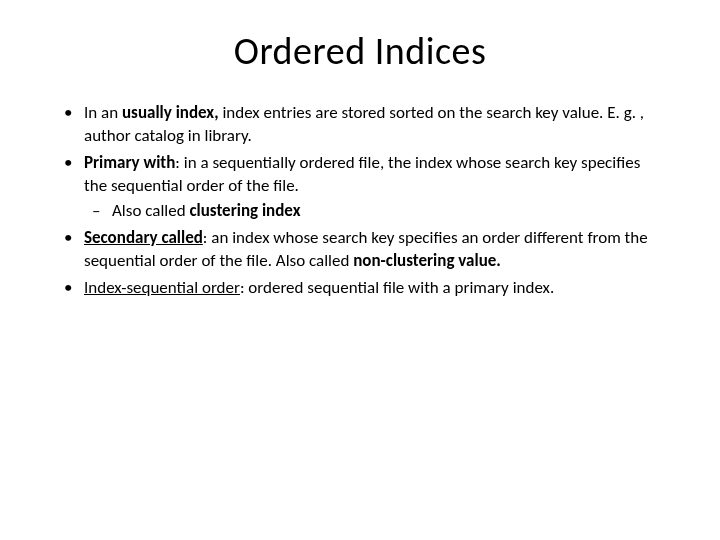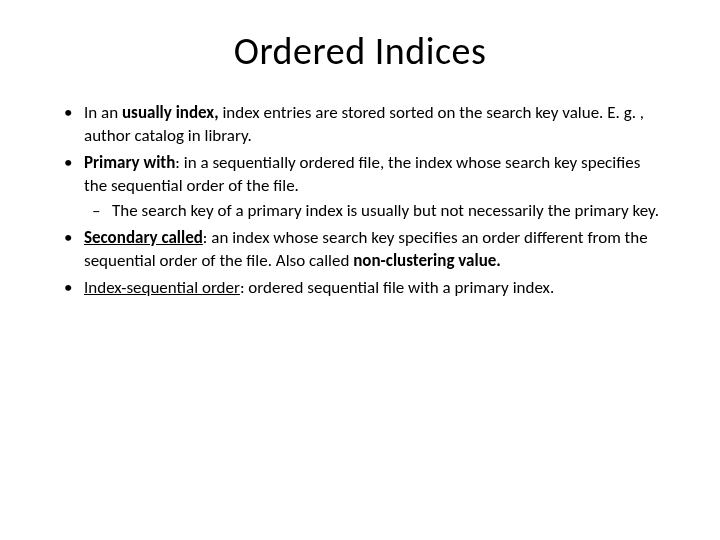--- a/index.html
+++ b/index.html
@@ -67,21 +67,21 @@
   <ul class="top">
 
     <li>
       <span>In an </span><span class="b">usually index,</span><span> index entries are stored sorted on the search key value.  E. g. , author catalog in library.</span>
     </li>
 
     <li>
       <span class="b">Primary with</span><span>: in a sequentially ordered file, the index whose search key specifies the sequential order of the file.</span>
       <ul class="sub">
         <li>
-          <span>The search key of a primary index is usually but not necessarily the primary key.</span>
+          <span>Also called </span><span class="b">clustering index</span>
         </li>
       </ul>
     </li>
 
     <li>
       <span class="b u">Secondary called</span><span>: an index whose search key specifies an order different from the sequential order of the file.  Also called </span><span class="b">non-clustering value</span><span class="b">.</span>
     </li>
 
     <li>
       <span class="u">Index-sequential order</span><span>: ordered sequential file with a primary index.</span>

